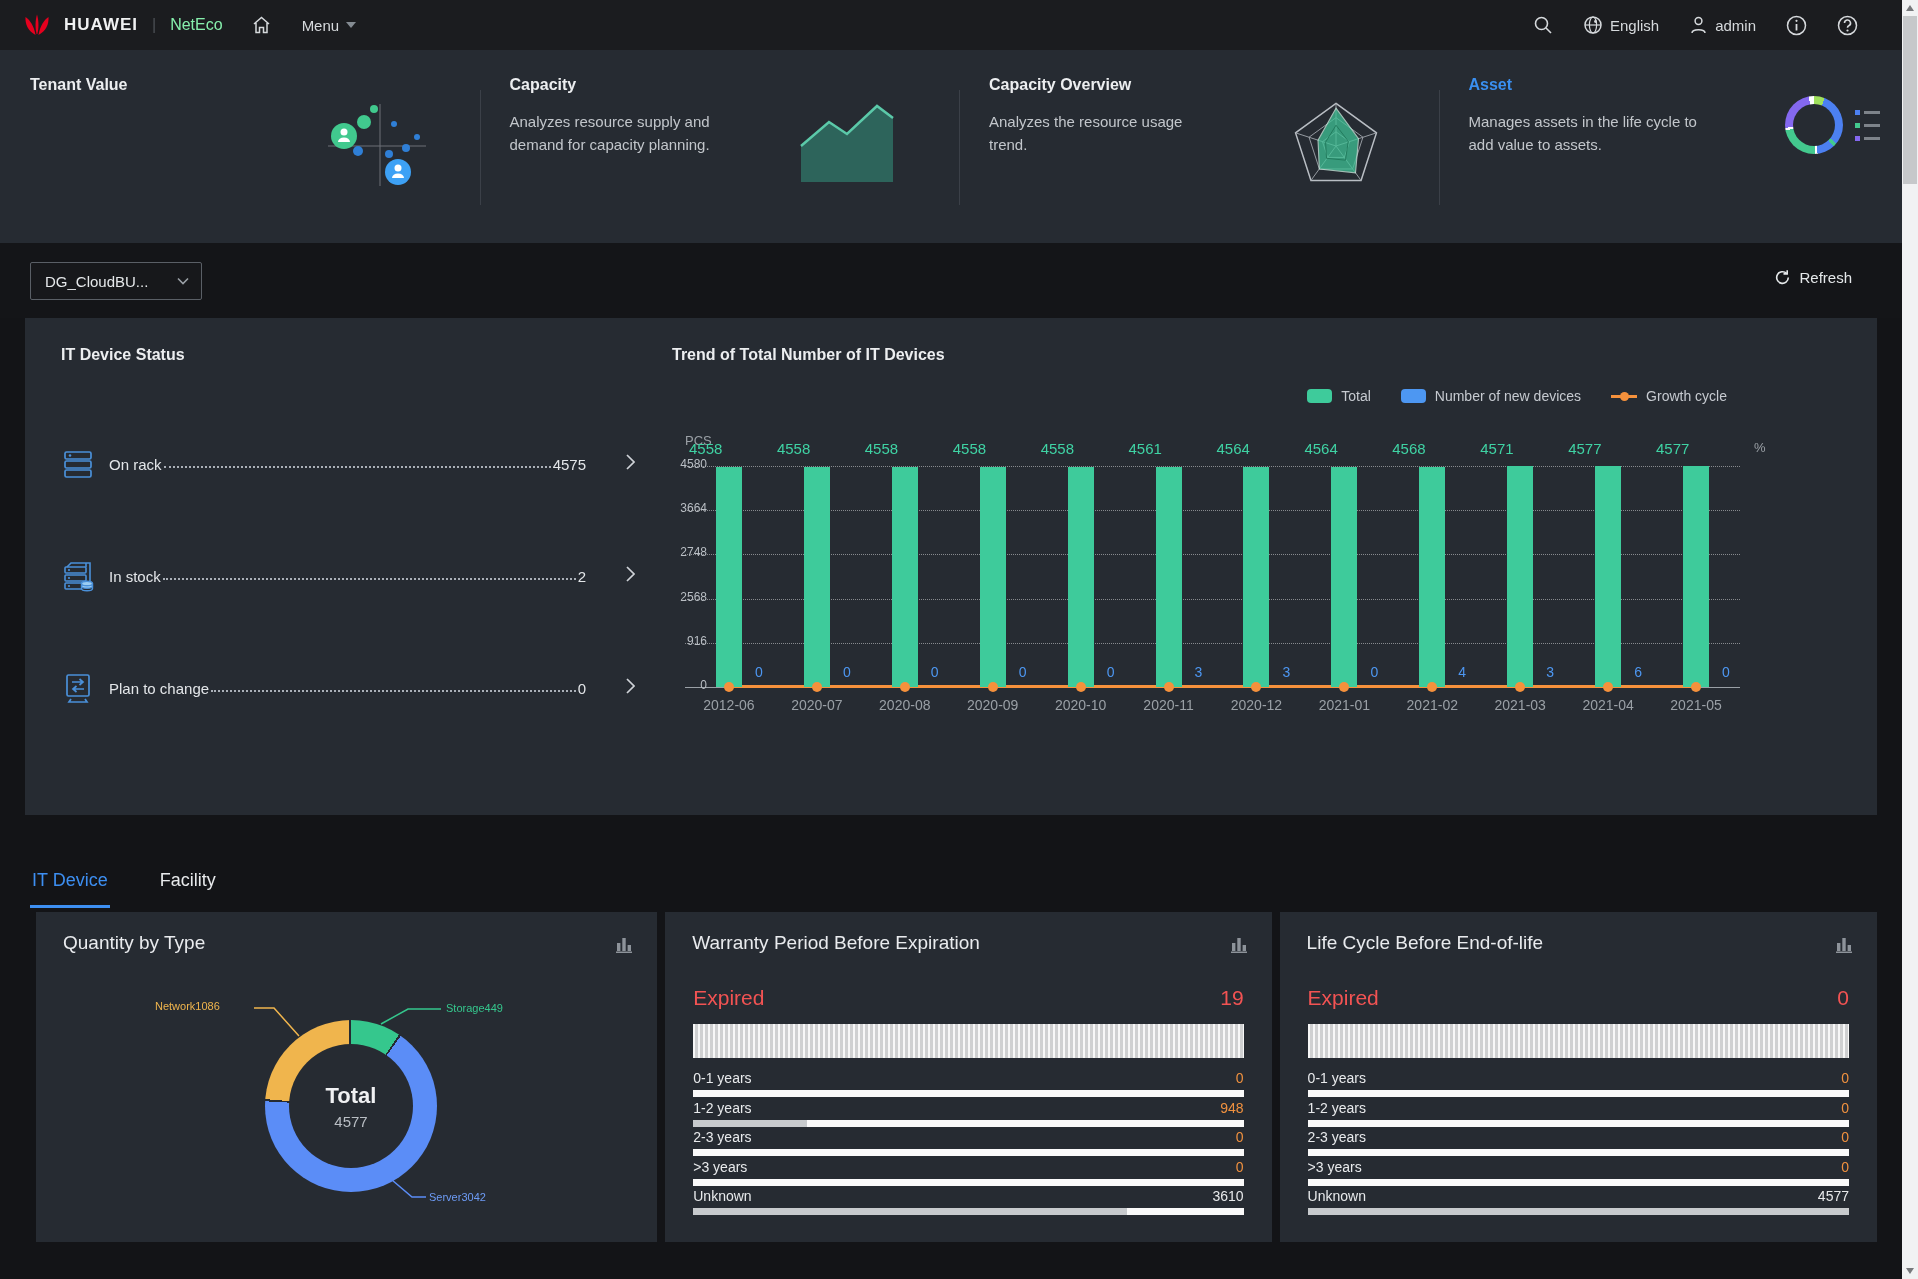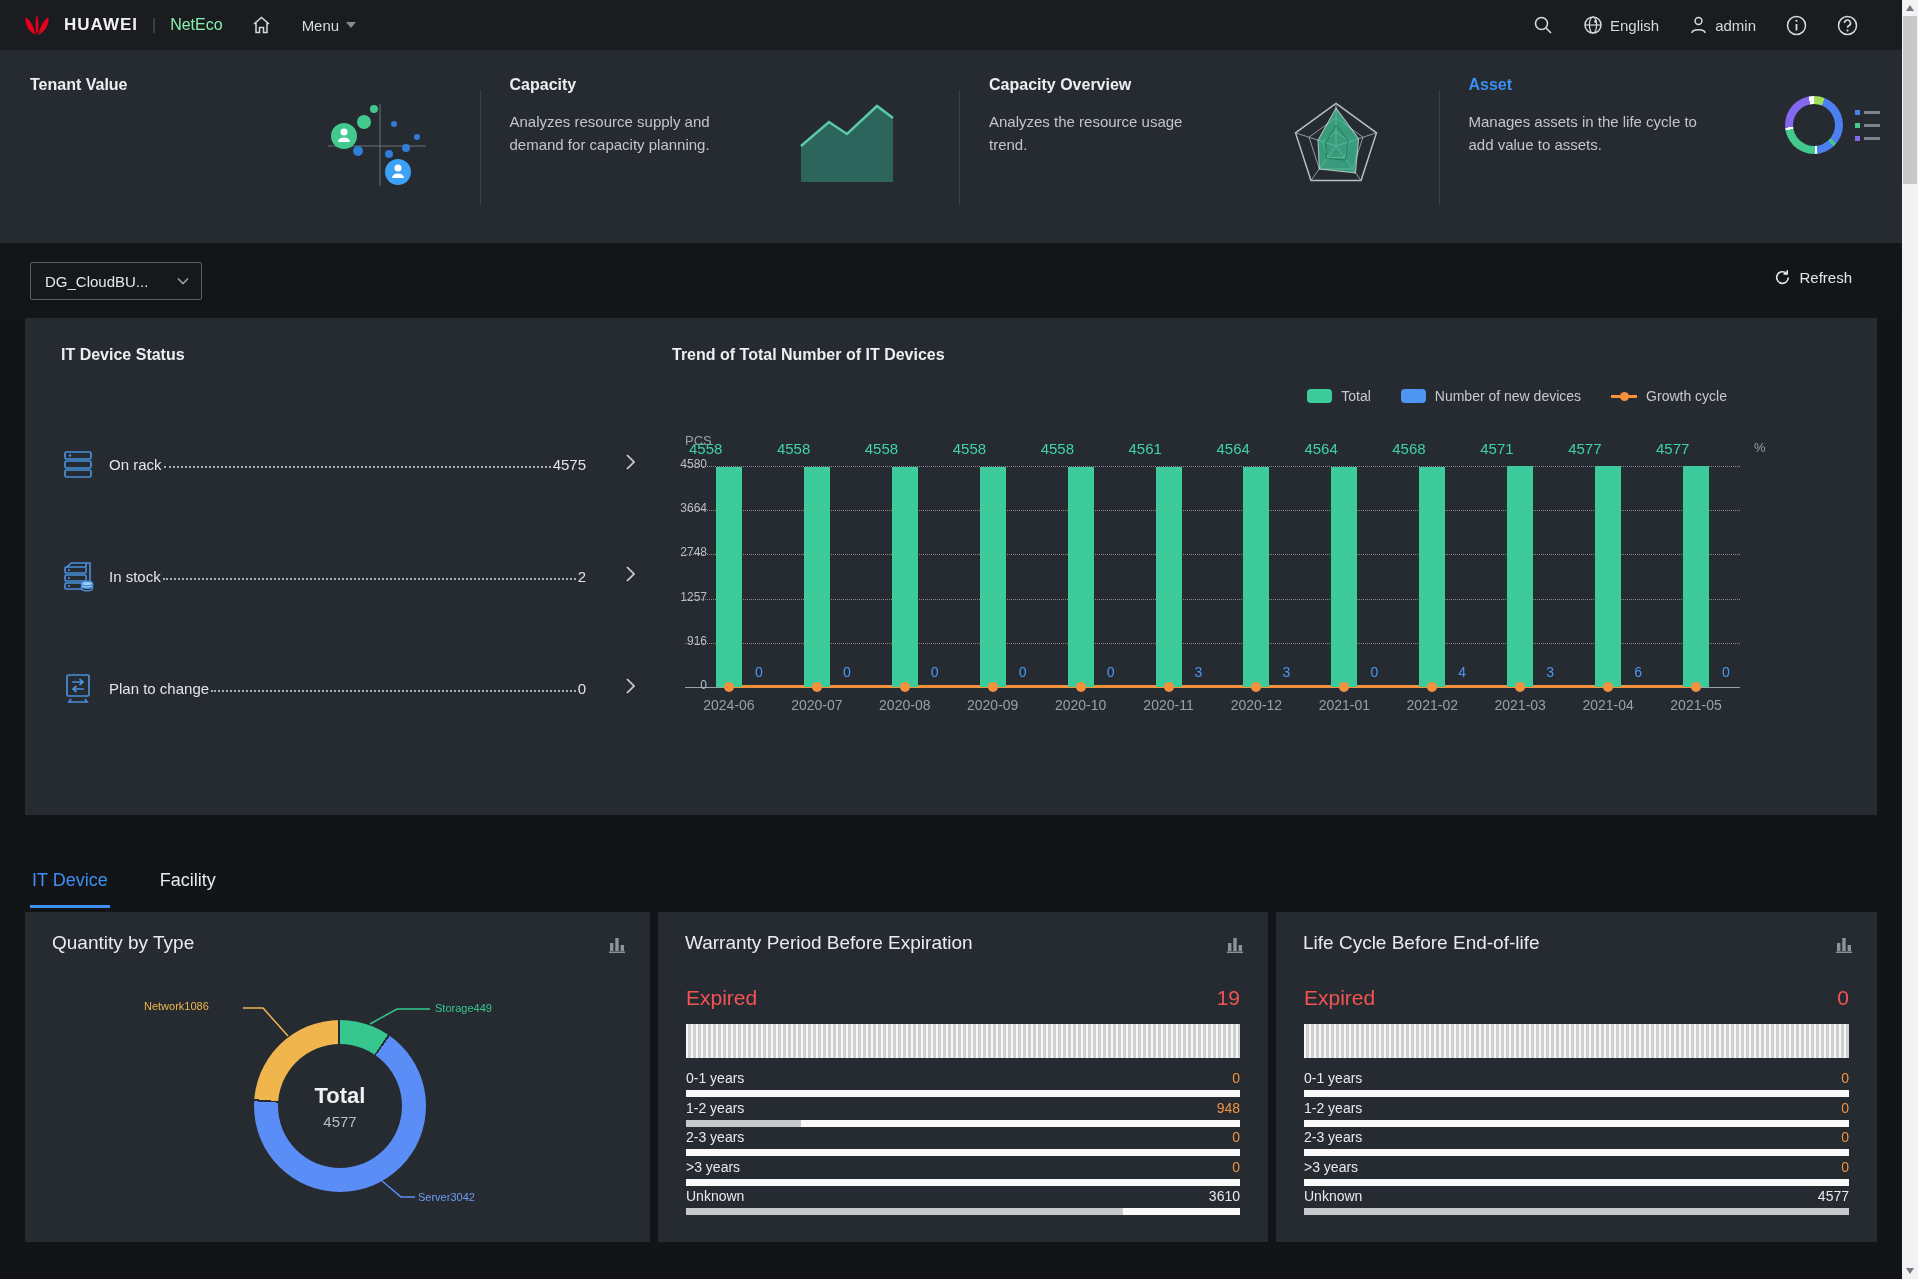--- a/index.html
+++ b/index.html
@@ -67,21 +67,21 @@
   .new-val{position:absolute;bottom:7px;color:#4d97f2;font-size:14px;}
 
   
   .tabs{position:absolute;left:30px;top:862px;display:flex;gap:48px;}
   .tab{font-size:18px;color:#e8eaec;padding:8px 2px 14px 2px;cursor:pointer;}
   .tab.active{color:#3d8ff2;border-bottom:3px solid #3d8ff2;}
 
   
   .bottom{position:absolute;left:25px;top:912px;width:1852px;height:330px;display:flex;gap:8px;}
   .bpanel{position:relative;background:#262b32;height:100%;}
-  .bpanel.qty{width:625px;}
+  .bpanel.qty{width:625px;margin-left:11px;}
   .bpanel.warr{width:610px;}
   .bpanel.life{width:601px;}
   .bp-title{position:absolute;left:27px;top:20px;font-size:19px;color:#e9ebee;}
   .bp-icon{position:absolute;right:22px;top:22px;cursor:pointer;}
 
   .donut{position:absolute;left:229px;top:108px;width:172px;height:172px;border-radius:50%;}
   .donut-hole{position:absolute;left:24px;top:24px;width:124px;height:124px;border-radius:50%;background:#262b32;display:flex;flex-direction:column;align-items:center;justify-content:center;gap:4px;}
   .donut-total{font-size:22px;font-weight:bold;color:#f0f1f3;}
   .donut-num{font-size:15px;color:#b9bec4;}
   .dlabel{position:absolute;font-size:11px;}
@@ -356,29 +356,29 @@
       <span class="axis-unit" style="left:25px;top:7px;">PCS</span>
       <span class="axis-unit" style="left:1094px;top:14px;">%</span>
       <div class="plot">
           <div class="gridline" style="top: 0%;"></div>
           <div class="ytick-l" style="top: calc(0% - 9px);">4580</div>
           <div class="gridline" style="top: 20%;"></div>
           <div class="ytick-l" style="top: calc(20% - 9px);">3664</div>
           <div class="gridline" style="top: 40%;"></div>
           <div class="ytick-l" style="top: calc(40% - 9px);">2748</div>
           <div class="gridline" style="top: 60%;"></div>
-          <div class="ytick-l" style="top: calc(60% - 9px);">1257</div>
+          <div class="ytick-l" style="top: calc(60% - 9px);">2568</div>
           <div class="gridline" style="top: 80%;"></div>
           <div class="ytick-l" style="top: calc(80% - 9px);">916</div>
           <div class="gridline base" style="top: 100%;"></div>
           <div class="ytick-l" style="top: calc(100% - 9px);">0</div>
           <div class="gr-line" style="left: 43.9583px; width: 967.083px;"></div>
           <div class="bar" style="left: 30.9583px; height: 99.5197%;"></div>
           <div class="bar-val" style="left: 3.95833px; top: -26px;">4558</div>
-          <div class="month" style="left: -1.04167px; top: 231px;">2024-06</div>
+          <div class="month" style="left: -1.04167px; top: 231px;">2012-06</div>
           <div class="gr-dot" style="left: 38.9583px;"></div>
           <div class="new-val" style="left: 69.9583px;">0</div>
           <div class="bar" style="left: 118.875px; height: 99.5197%;"></div>
           <div class="bar-val" style="left: 91.875px; top: -26px;">4558</div>
           <div class="month" style="left: 86.875px; top: 231px;">2020-07</div>
           <div class="gr-dot" style="left: 126.875px;"></div>
           <div class="new-val" style="left: 157.875px;">0</div>
           <div class="bar" style="left: 206.792px; height: 99.5197%;"></div>
           <div class="bar-val" style="left: 179.792px; top: -26px;">4558</div>
           <div class="month" style="left: 174.792px; top: 231px;">2020-08</div>

